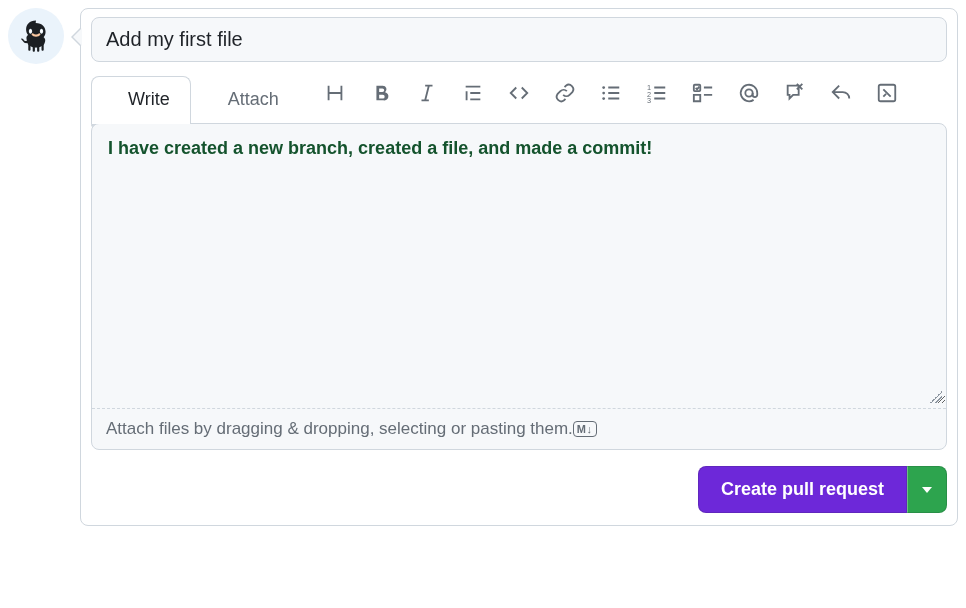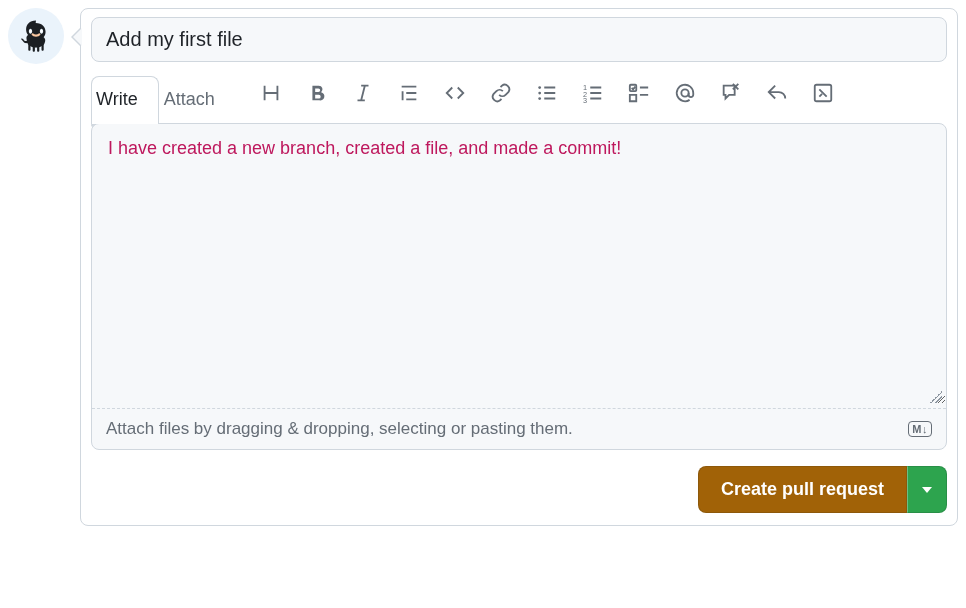--- a/index.html
+++ b/index.html
@@ -67,21 +67,21 @@
       align-items: flex-start;
       margin-top: 14px;
       padding: 0 10px;
       gap: 24px;
     }
     .tabs {
       display: flex;
       position: relative;
     }
     .tab {
-      padding: 12px 20px 14px 4px;
+      padding: 12px 20px 14px 36px;
       font-size: 18px;
       color: #656d76;
       cursor: pointer;
       border: 1px solid transparent;
       border-bottom: none;
       border-radius: 8px 8px 0 0;
       position: relative;
       background: transparent;
     }
     .tab.active {
@@ -129,51 +129,51 @@
       z-index: 1;
     }
     .body-textarea {
       width: 100%;
       min-height: 280px;
       padding: 14px 16px;
       border: none;
       background: transparent;
       font-size: 18px;
       font-family: inherit;
-      color: #be185d;
+      color: #14532d;
       resize: vertical;
       border-radius: 8px 8px 0 0;
+      font-weight: bold;
     }
     .attach-row {
       border-top: 1px dashed #d0d7de;
       padding: 10px 14px;
       display: flex;
       align-items: center;
-      justify-content: space-between;
       color: #656d76;
       font-size: 17px;
     }
     .md-badge {
       border: 1.5px solid #656d76;
       border-radius: 4px;
       font-size: 11px;
       font-weight: 700;
       padding: 1px 3px;
       letter-spacing: 0.5px;
       display: inline-flex;
       align-items: center;
     }
     .actions {
       display: flex;
       justify-content: flex-end;
       padding: 6px 10px 12px 10px;
     }
     .btn-group { display: flex; }
     .btn-primary {
-      background: #a16207;
+      background: #6d28d9;
       color: #fff;
       border: 1px solid rgba(27,31,36,0.15);
       font-size: 18px;
       font-weight: 600;
       padding: 12px 22px;
       border-radius: 8px 0 0 8px;
       cursor: pointer;
     }
     .btn-caret {
       background: #2da44e;

